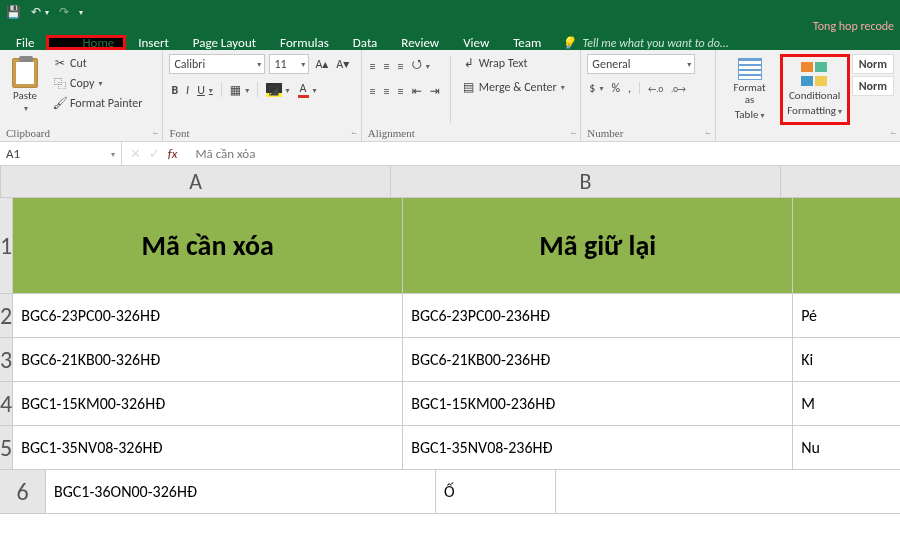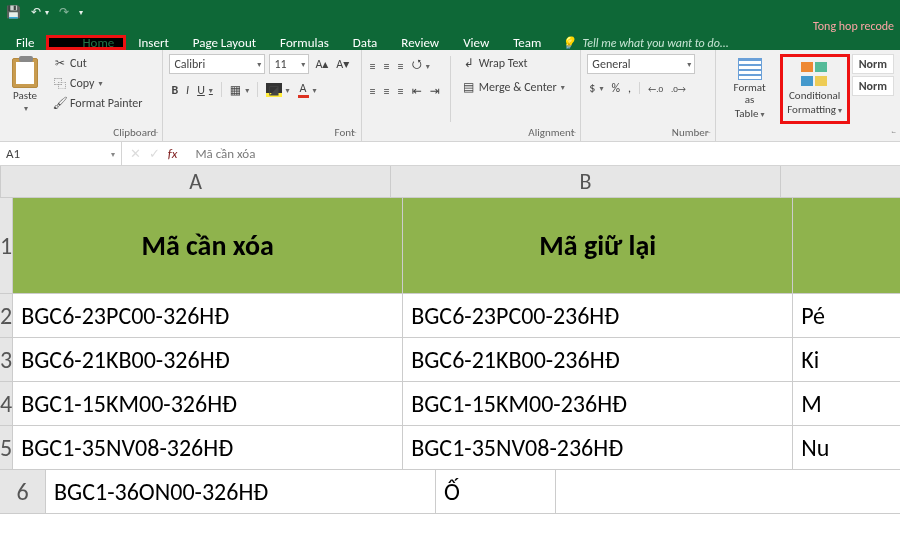--- a/index.html
+++ b/index.html
@@ -16,21 +16,21 @@
   .tab { padding: 0 12px; display: flex; align-items: center; color: #fff; font-size: 13px; cursor: pointer; }
   .tab.file { background: #0e6837; font-weight: 400; }
   .tab.active { background: #000000; color: #217346; padding-left: 36px; }
   .tell { color: #c8e5d5; font-size: 12px; display: flex; align-items: center; margin-left: 8px; gap: 6px; font-style: italic; }
   .hl-red { outline: 3px solid #e11; outline-offset: -3px; }
 
   
   .ribbon { background: #f1f1f1; border-bottom: 1px solid #d4d4d4; height: 92px; display: flex; }
   .group { border-right: 1px solid #d4d4d4; padding: 4px 6px 2px 6px; display: flex; flex-direction: column; justify-content: space-between; }
   .group-body { flex: 1; display: flex; align-items: flex-start; gap: 6px; }
-  .group-label { text-align: right; font-size: 11px; color: #666; padding-top: 2px; position: relative; }
+  .group-label { text-align: left; font-size: 11px; color: #666; padding-top: 2px; position: relative; font-family: Liberation Serif, serif; }
   .group-label::after { content: "⌐"; position: absolute; right: -2px; bottom: 0; font-size: 9px; color: #888; transform: scaleX(-1) rotate(180deg); }
 
   .vstack { display: flex; flex-direction: column; gap: 2px; font-size: 12px; }
   .hstack { display: flex; align-items: center; gap: 4px; }
   .btn-sm { padding: 1px 2px; display: flex; align-items: center; gap: 2px; font-size: 12px; color: #444; cursor: pointer; }
   .drop::after { content: "▾"; font-size: 8px; color: #666; margin-left: 2px; }
   .bigbtn { display: flex; flex-direction: column; align-items: center; justify-content: center; gap: 2px; padding: 4px 6px; cursor: pointer; font-size: 11px; text-align: center; line-height: 1.1; }
   .sel { background: #fff; border: 1px solid #c8c8c8; height: 20px; padding: 0 14px 0 4px; font-size: 12px; position: relative; min-width: 40px; display: flex; align-items: center; }
   .sel::after { content: "▾"; position: absolute; right: 3px; font-size: 8px; color: #666; }
   .iconbox { width: 16px; height: 16px; display: inline-flex; align-items: center; justify-content: center; font-size: 12px; }
@@ -59,21 +59,21 @@
   
   .gridwrap { position: relative; height: calc(550px - 24px - 26px - 92px - 24px); overflow: hidden; }
 
   
   .colhdr { display: flex; height: 32px; border-bottom: 1px solid #ccc; background: #e6e6e6; }
   .colhdr .corner { width: 46px; border-right: 1px solid #ccc; background: #e6e6e6; }
   .colhdr .ch { border-right: 1px solid #ccc; display: flex; align-items: center; justify-content: center; font-size: 22px; color: #555; }
 
   .row { display: flex; border-bottom: 1px solid #ccc; }
   .rowhdr { width: 46px; background: #e6e6e6; border-right: 1px solid #ccc; display: flex; align-items: center; justify-content: center; font-size: 24px; color: #555; }
-  .cell { border-right: 1px solid #ccc; display: flex; align-items: center; padding: 0 8px; font-size: 24px; color: #000; overflow: hidden; white-space: nowrap; }
+  .cell { border-right: 1px solid #ccc; display: flex; align-items: center; padding: 0 8px; font-size: 16px; color: #000; overflow: hidden; white-space: nowrap; }
   .hdrcell { background: #8fb34d; font-weight: 700; justify-content: center; font-size: 28px; }
   .cA { width: 390px; flex-shrink: 0;}
   .cB { width: 390px; flex-shrink: 0;}
   .cC { width: 120px; flex-shrink: 0;}
 
   .r-head { height: 96px; }
   .r-body { height: 44px; }
 </style>
 </head>
 <body>

